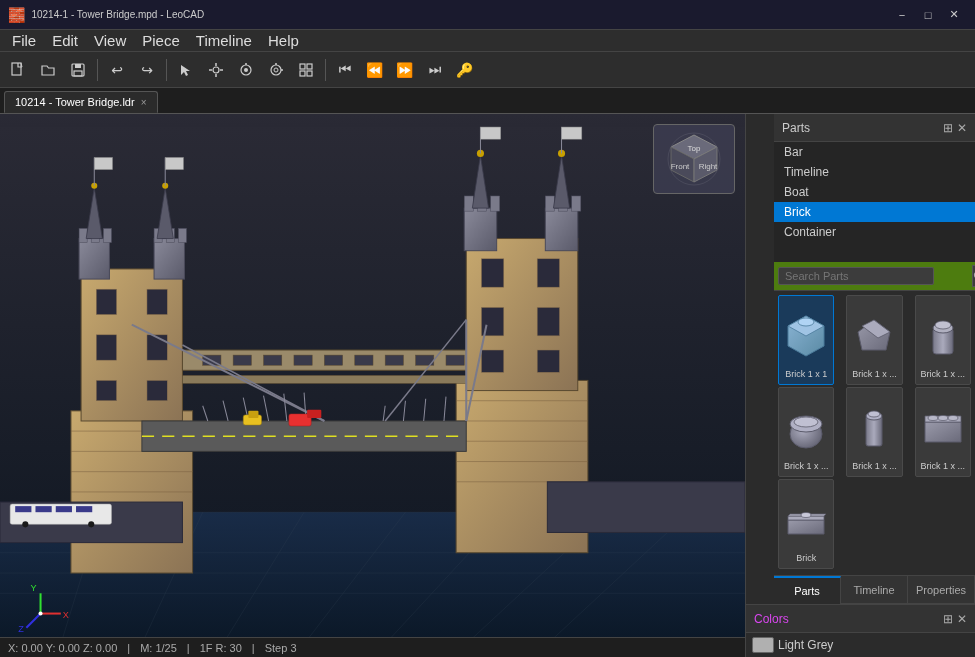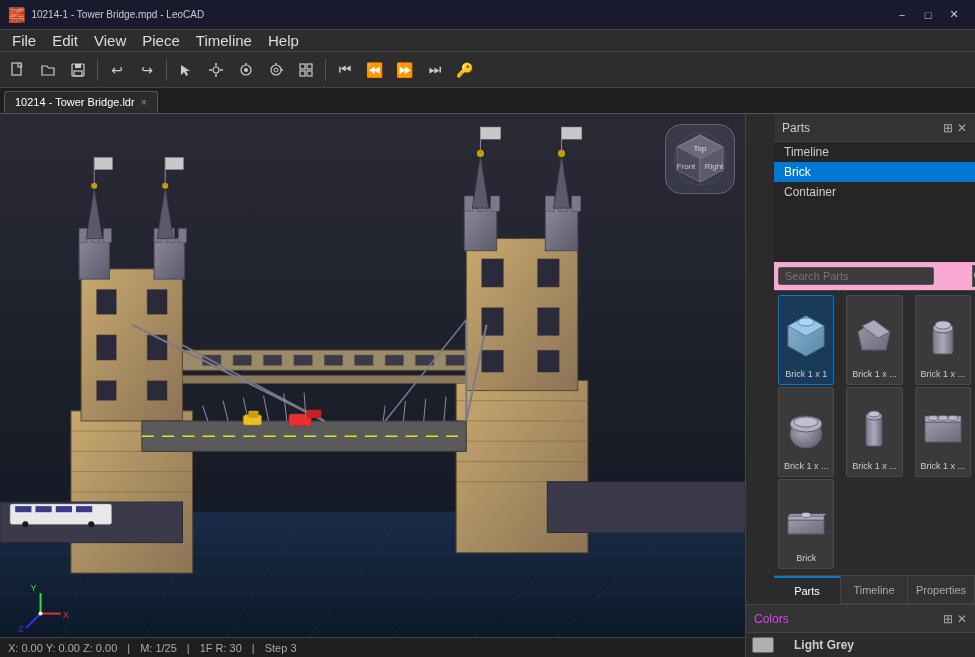--- a/index.html
+++ b/index.html
@@ -44,22 +44,22 @@
     #viewport-bg {
       width: 100%; height: 100%;
       background: linear-gradient(180deg, #2a2a35 0%, #1a1a25 40%, #0d1520 100%);
     }
 
     
     .scene-canvas { position: absolute; top: 0; left: 0; width: 100%; height: 100%; }
 
     
     #nav-cube {
-      position: absolute; top: 10px; right: 10px; width: 70px; height: 70px;
-      background: rgba(60,60,80,0.85); border: 1px solid #666; border-radius: 16px;
+      position: absolute; top: 10px; right: 10px; width: 82px; height: 70px;
+      background: rgba(60,60,80,0.85); border: 1px solid #666; border-radius: 4px;
       display: flex; align-items: center; justify-content: center; cursor: pointer;
     }
 
     
     #statusbar {
       position: absolute; bottom: 0; left: 0; right: 0; height: 20px;
       background: #1e1e1e; border-top: 1px solid #444;
       display: flex; align-items: center; padding: 0 8px; font-size: 11px; color: #aaa;
     }
 
@@ -72,21 +72,21 @@
 
     
     #category-list { height: 120px; overflow-y: auto; background: #252525; }
     #category-list::-webkit-scrollbar { width: 6px; }
     #category-list::-webkit-scrollbar-track { background: #1e1e1e; }
     #category-list::-webkit-scrollbar-thumb { background: #555; }
     .cat-item { padding: 3px 10px; cursor: pointer; font-size: 12px; color: #ccc; }
     .cat-item.selected { background: #0078d4; color: #fff; }
 
     
-    #search-bar { display: flex; align-items: center; padding: 3px 4px; background: #f9a8d4; border-bottom: 1px solid #444; gap: 36px; }
+    #search-bar { display: flex; align-items: center; padding: 3px 4px; background: #4d7c0f; border-bottom: 1px solid #444; gap: 36px; }
     #search-input { flex: 1; background: #3c3c3c; border: 1px solid #555; color: #ccc; padding: 2px 6px; font-size: 11px; border-radius: 2px; outline: none; }
     .search-btn { width: 24px; height: 22px; background: #3c3c3c; border: 1px solid #555; color: #aaa; cursor: pointer; display: flex; align-items: center; justify-content: center; margin-left: 2px; font-size: 12px; }
     .settings-btn { width: 24px; height: 22px; background: #3c3c3c; border: 1px solid #555; color: #aaa; cursor: pointer; display: flex; align-items: center; justify-content: center; margin-left: 2px; font-size: 12px; }
 
     
     #parts-grid { flex: 1; overflow-y: auto; background: #2b2b2b; padding: 4px; }
     #parts-grid::-webkit-scrollbar { width: 6px; }
     #parts-grid::-webkit-scrollbar-track { background: #1e1e1e; }
     #parts-grid::-webkit-scrollbar-thumb { background: #555; }
     .parts-row { display: flex; gap: 12px; margin-bottom: 2px; }
@@ -98,21 +98,21 @@
     #bottom-tabs { height: 28px; display: flex; background: #333; border-top: 1px solid #444; }
     .btab { flex: 1; height: 28px; display: flex; align-items: center; justify-content: center; cursor: pointer; font-size: 11px; color: #aaa; border-right: 1px solid #444; }
     .btab.active { background: #2b2b2b; color: #fff; border-top: 2px solid #0078d4; }
 
     
     #colors-panel { height: 185px; background: #2b2b2b; border-top: 1px solid #444; flex-shrink: 0; }
     #colors-header { height: 28px; background: #333; display: flex; align-items: center; justify-content: space-between; padding: 0 8px; border-bottom: 1px solid #444; }
     .colors-content { padding: 4px 6px; }
 
     
-    .selected-color-row { display: flex; align-items: center; gap: 20px; margin-bottom: 10px; font-weight: bold; }
+    .selected-color-row { display: flex; align-items: center; gap: 4px; margin-bottom: 10px; }
     .color-swatch { width: 22px; height: 16px; border: 1px solid #666; border-radius: 2px; }
 
     
     #right-panel::-webkit-scrollbar { width: 6px; }
   </style>
 </head>
 <body>
 
 <div id="titlebar">
   <span style="font-size:14px; margin-right:6px;">🧱</span>
@@ -430,21 +430,23 @@
     <div id="parts-panel">
       <div id="parts-header">
         <span style="font-size:12px;color:#ccc;">Parts</span>
         <div style="display:flex;gap:4px;">
           <span style="cursor:pointer;color:#aaa;font-size:12px;">⊞</span>
           <span style="cursor:pointer;color:#aaa;font-size:12px;">✕</span>
         </div>
       </div>
 
       <div id="category-list">
+        <div class="cat-item">Bar</div>
         <div class="cat-item">Timeline</div>
+        <div class="cat-item">Boat</div>
         <div class="cat-item selected">Brick</div>
         <div class="cat-item">Container</div>
       </div>
 
       <div id="search-bar">
         <input type="text" id="search-input" placeholder="Search Parts" style="flex: 1 1 0%; background: rgb(60, 60, 60); border: 1px solid rgb(85, 85, 85); color: rgb(204, 204, 204); padding: 2px 6px; font-size: 11px; border-radius: 2px; outline: none;">
         <button class="search-btn" title="Search">
           <svg width="12" height="12" viewBox="0 0 12 12">
               <circle cx="5" cy="5" r="3.5" fill="none" stroke="#aaa" stroke-width="1.3"></circle>
               <line x1="7.5" y1="7.5" x2="11" y2="11" stroke="#aaa" stroke-width="1.3"></line>

